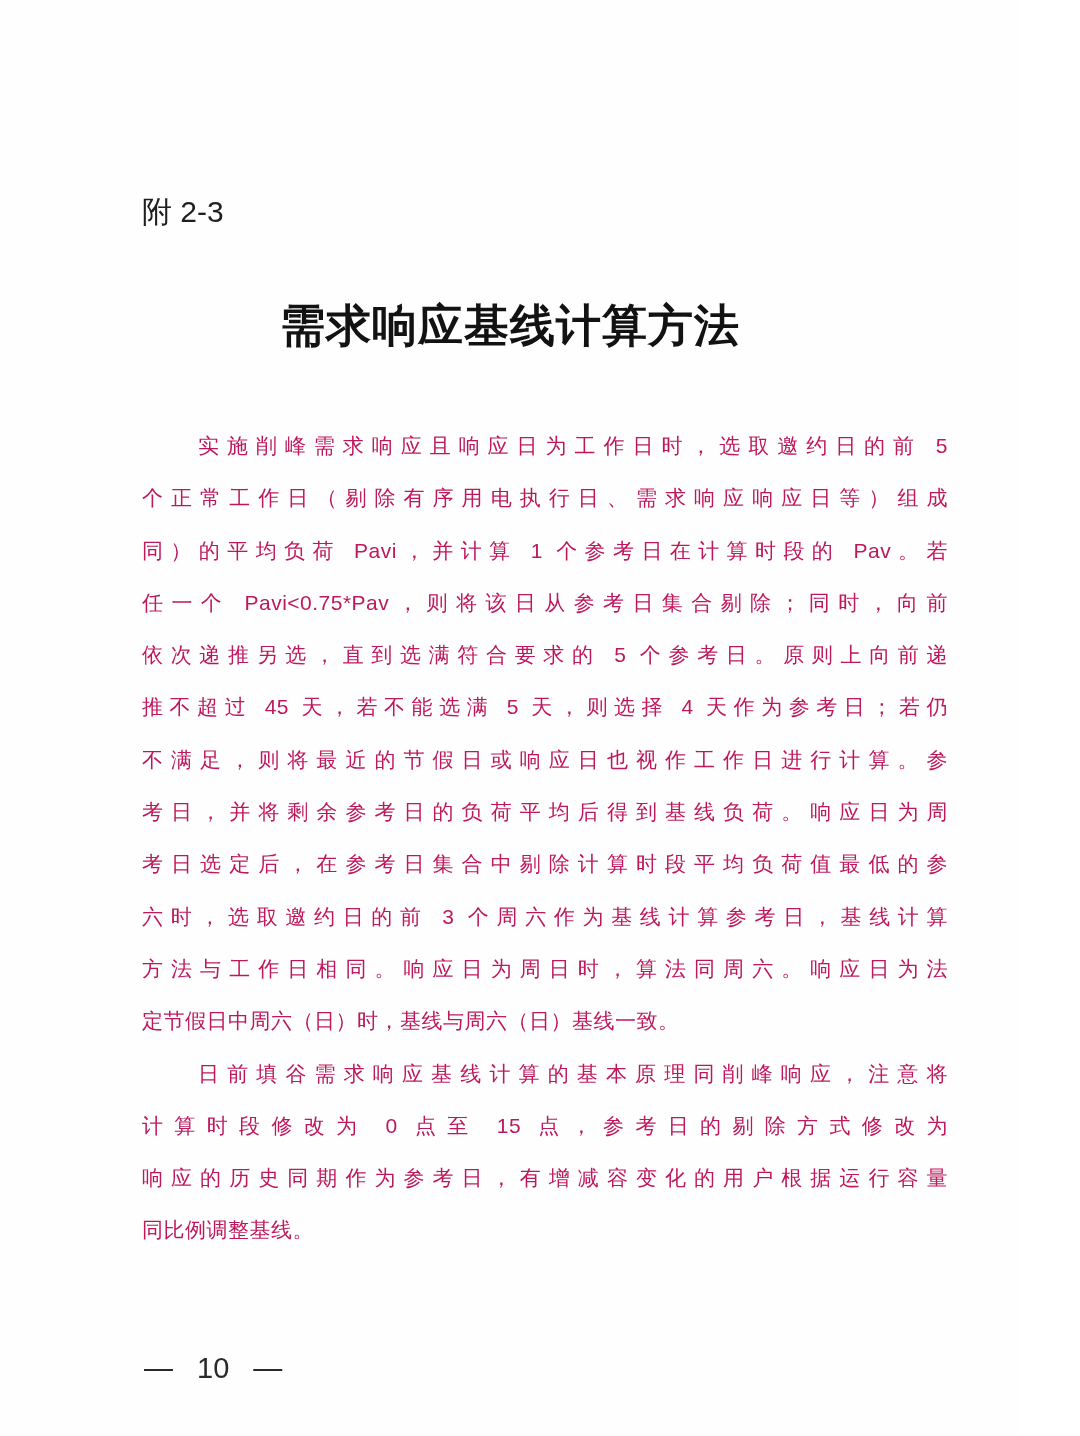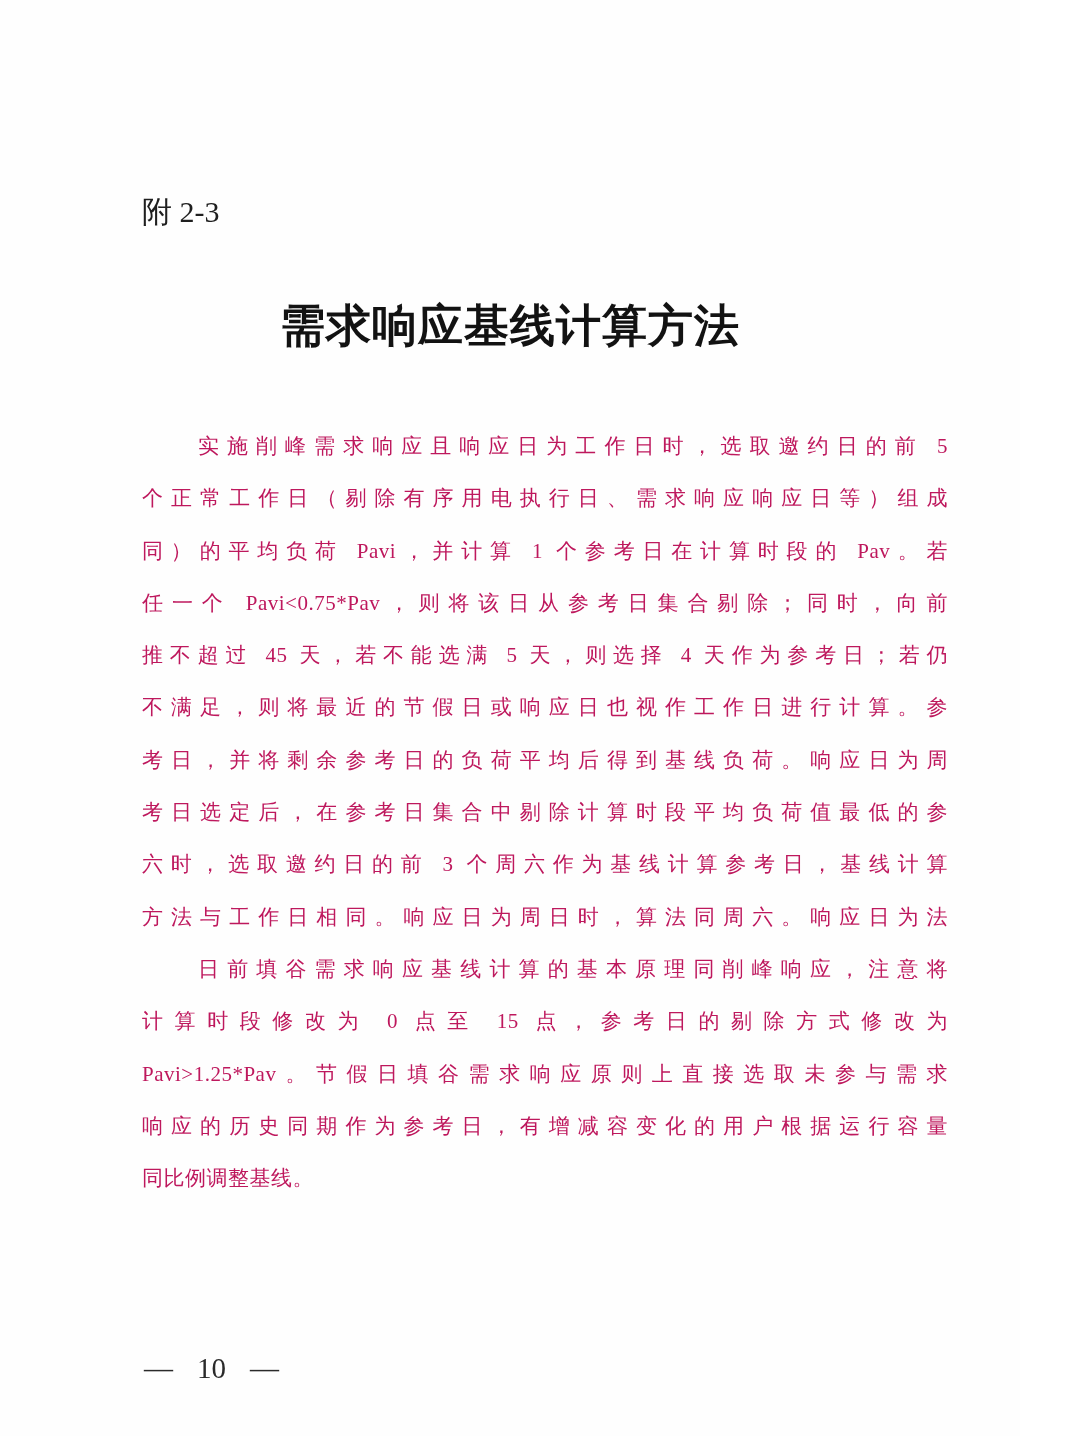--- a/index.html
+++ b/index.html
@@ -5,21 +5,21 @@
   html, body {
     margin: 0;
     padding: 0;
     background: #ffffff;
   }
   .page {
     position: relative;
     width: 1020px;
     height: 1436px;
     background: #fefefe;
-    font-family: Liberation Serif, serif;
+    font-family: Liberation Sans, sans-serif;
     color: #262626;
     overflow: hidden;
   }
   .annex-label {
     position: absolute;
     left: 142px;
     top: 192px;
     font-size: 30px;
     line-height: 40px;
     color: #1f1f1f;
@@ -79,32 +79,33 @@
 
   <div class="doc-title">需求响应基线计算方法</div>
 
   <div class="body-text">
 
     <div>
       <div class="line para-start">实施削峰需求响应且响应日为工作日时，选取邀约日的前 5</div>
       <div class="line">个正常工作日（剔除有序用电执行日、需求响应响应日等）组成</div>
       <div class="line">同）的平均负荷 Pavi，并计算 1 个参考日在计算时段的 Pav。若</div>
       <div class="line">任一个 Pavi&lt;0.75*Pav，则将该日从参考日集合剔除；同时，向前</div>
+      <div class="line">依次递推另选，直到选满符合要求的 5 个参考日。原则上向前递</div>
       <div class="line">推不超过 45 天，若不能选满 5 天，则选择 4 天作为参考日；若仍</div>
       <div class="line">不满足，则将最近的节假日或响应日也视作工作日进行计算。参</div>
       <div class="line">考日，并将剩余参考日的负荷平均后得到基线负荷。响应日为周</div>
       <div class="line">考日选定后，在参考日集合中剔除计算时段平均负荷值最低的参</div>
       <div class="line">六时，选取邀约日的前 3 个周六作为基线计算参考日，基线计算</div>
       <div class="line">方法与工作日相同。响应日为周日时，算法同周六。响应日为法</div>
+      <div class="line para-end">定节假日中周六（日）时，基线与周六（日）基线一致。</div>
     </div>
 
     <div>
       <div class="line para-start">日前填谷需求响应基线计算的基本原理同削峰响应，注意将</div>
       <div class="line">计算时段修改为 0 点至 15 点，参考日的剔除方式修改为</div>
-      <div class="line">Pavi&gt;1.25*Pav。节假日填谷需求响应原则上直接选取未参与需求</div>
       <div class="line">响应的历史同期作为参考日，有增减容变化的用户根据运行容量</div>
       <div class="line para-end">同比例调整基线。</div>
     </div>
 
   </div>
 
   <div class="page-footer">
     <span class="dash">—</span>
     <span>10</span>
     <span class="dash">—</span>

